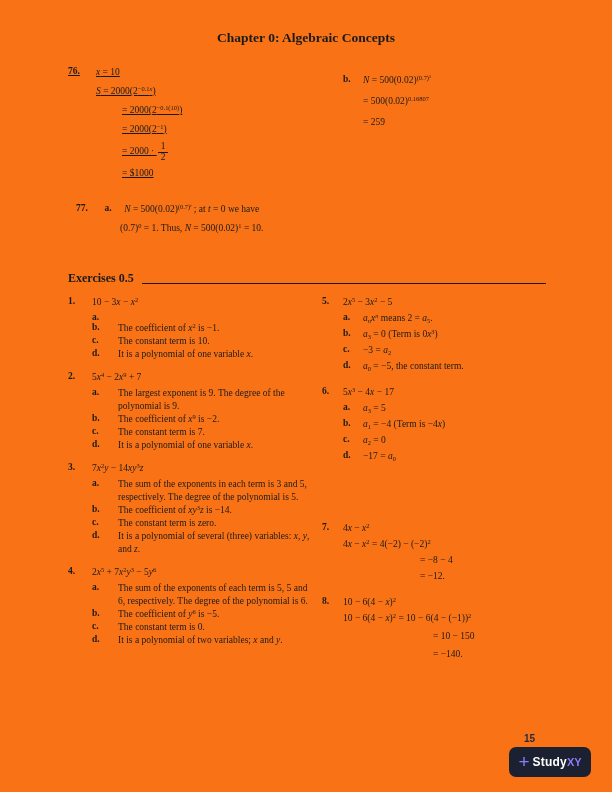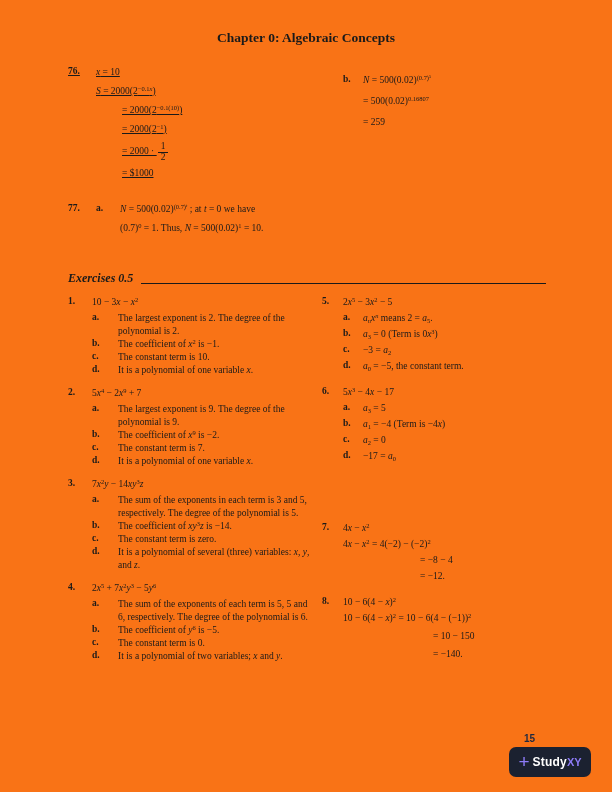--- a/index.html
+++ b/index.html
@@ -13,32 +13,32 @@
   sup{font-size:0.68em;line-height:0;vertical-align:0.5em;}
   sub{font-size:0.68em;line-height:0;vertical-align:-0.25em;}
   .ml,.expr,.ptext{line-height:13px;}
   .frac{display:inline-block;vertical-align:-0.65em;text-align:center;line-height:1.05;margin:0 1px;}
   .fn{display:block;border-bottom:0.8px solid #1a1a1a;padding:0 3px;}
   .fd{display:block;}
 
   .blk{position:absolute;display:flex;align-items:flex-start;}
   .p76L{top:66px;left:68px;text-decoration:underline;}
   .p76R{top:74px;left:343px;}
-  .p77{top:203px;left:68px;}
+  .p77{top:203px;left:68px;text-align:center;}
   .pnum{font-weight:bold;flex:none;}
   .slet{font-weight:bold;flex:none;}
   .w28{width:28px;} .w24{width:24px;} .w20{width:20px;}
   .p76L .ml{margin-bottom:6px;}
   .p76L .mlfrac{margin-bottom:4px;margin-top:2px;}
   .p76R .ml{margin-bottom:8px;}
   .p77 .ml{margin-bottom:6px;}
   .cont26{margin-left:26px;}
 
   .sect{position:absolute;top:271px;left:68px;right:66px;display:flex;align-items:flex-end;}
-  .sect-title{font-weight:bold;font-style:italic;font-size:12px;white-space:nowrap;}
+  .sect-title{font-weight:bold;font-size:12px;white-space:nowrap;}
   .rule{flex:1;border-bottom:1.3px solid #1a1a1a;margin:0 0 2px 8px;height:1px;}
 
   .col{position:absolute;top:296px;}
   .colL{left:68px;width:246px;}
   .colR{left:322px;width:226px;}
   .prob{display:flex;margin-bottom:10px;}
   .pbody{flex:1;min-width:0;}
   .expr{margin-bottom:3px;}
   .part{display:flex;}
   .colL .pnum{width:24px;} .colL .slet{width:26px;}
@@ -102,21 +102,20 @@
   </div>
 
   <div class="col colL">
 
     <div class="prob">
       <div class="pnum">1.</div>
       <div class="pbody">
         <div class="expr">10 − 3<i>x</i> − <i><i>x</i></i><sup>2</sup></div>
         <div class="part">
           <span class="slet">a.</span>
-          <span class="ptext">The largest exponent is 2. The degree of the polynomial is 2.</span>
         </div>
         <div class="part">
           <span class="slet">b.</span>
           <span class="ptext">The coefficient of <i><i>x</i></i><sup>2</sup> is −1.</span>
         </div>
         <div class="part">
           <span class="slet">c.</span>
           <span class="ptext">The constant term is 10.</span>
         </div>
         <div class="part">

